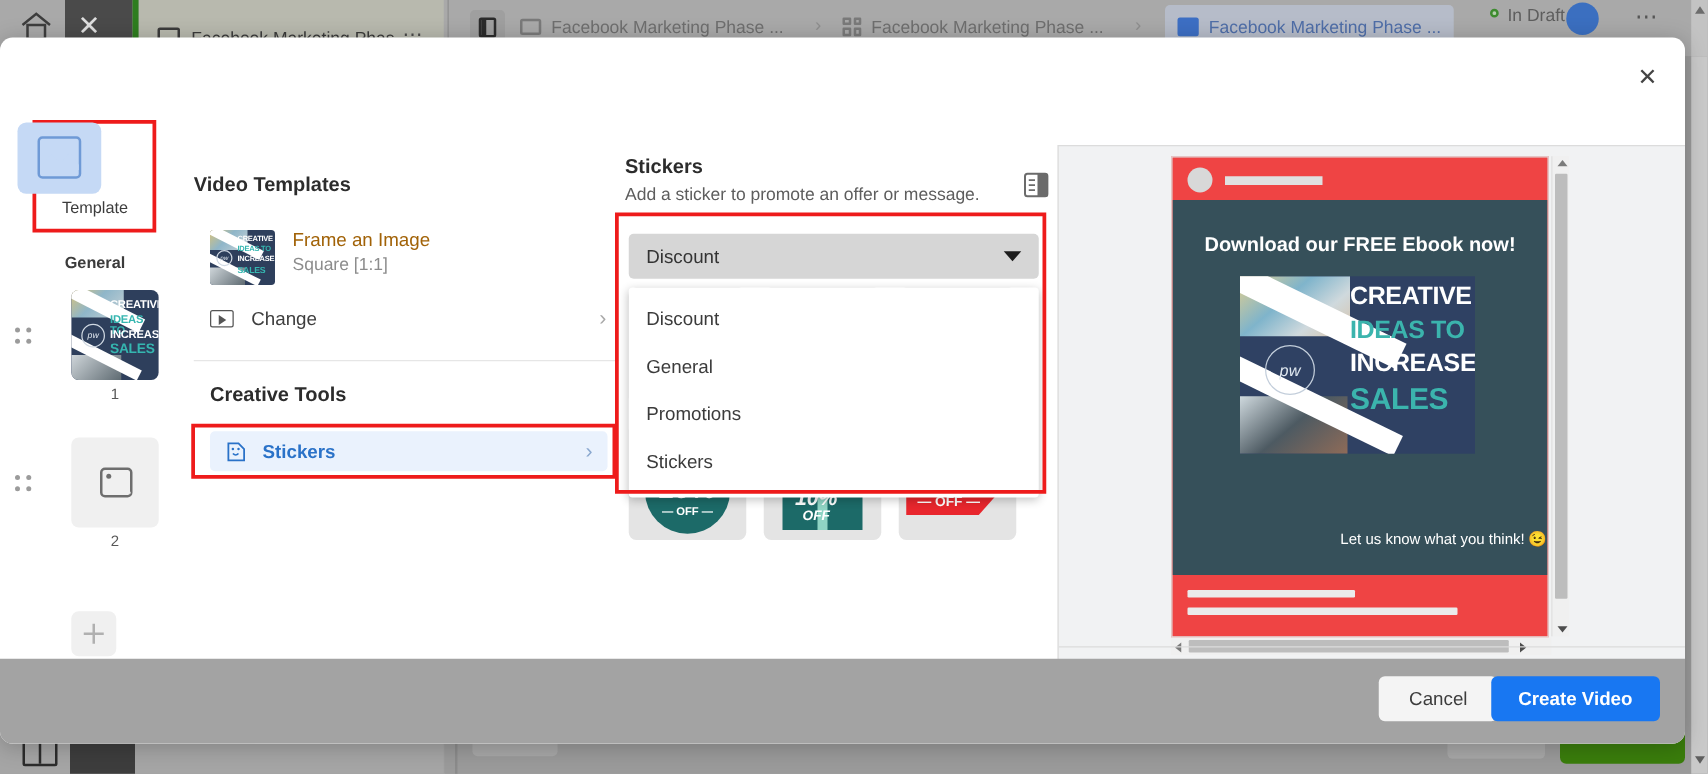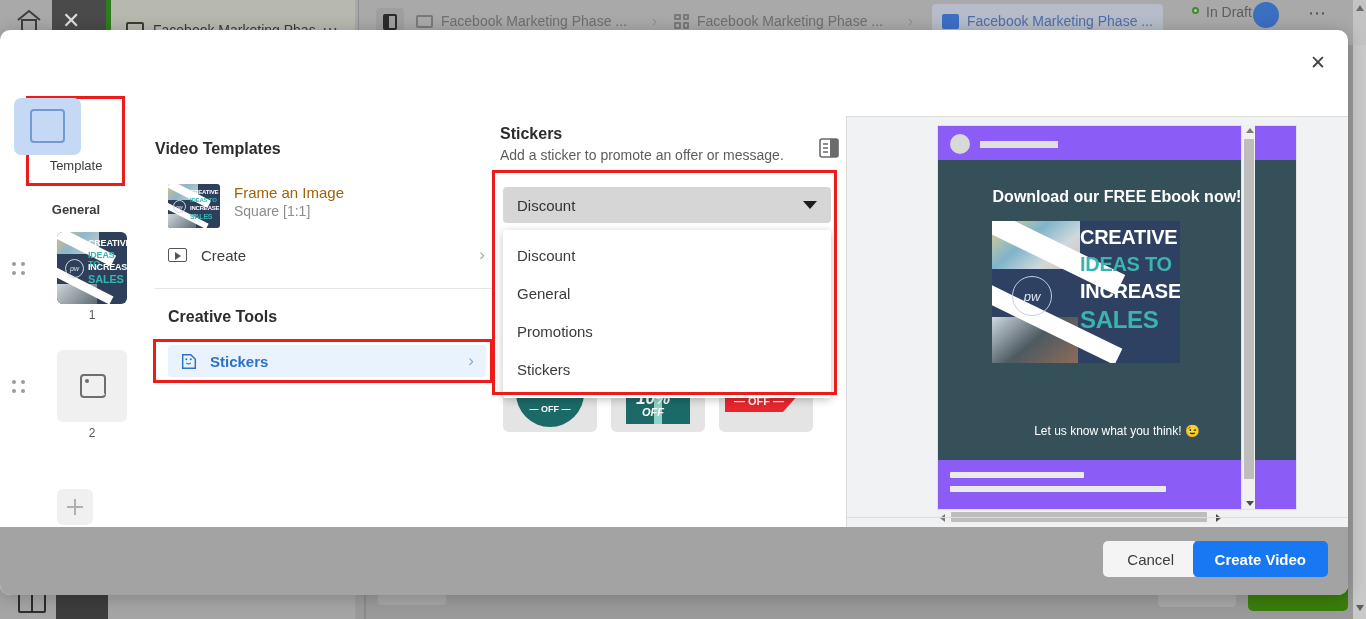--- a/index.html
+++ b/index.html
@@ -290,22 +290,22 @@
     width:94px; height:94px; background:#e4e4e4; border-radius:6px;
     position:relative; overflow:hidden; cursor:pointer;
   }
 
   
   .preview {
     position:absolute; left:846px; top:86px; width:508px; height:452px;
     background:#f1f2f3; border:1px solid #dcdcdc;
   }
   .post {
-    position:absolute; left:90px; top:8px; width:360px; height:385px;
-    background:#8b5cf6; border:1px solid #e1e1e1; overflow:hidden;
+    position:absolute; left:90px; top:8px; width:302px; height:385px;
+    background:#ef4444; border:1px solid #e1e1e1; overflow:hidden;
   }
   .post-head { height:34px; position:relative; }
   .post-head .av { position:absolute; left:12px; top:8px; width:20px; height:20px;
     border-radius:50%; background:#d8d8d8; }
   .post-head .ln { position:absolute; left:42px; top:15px; width:78px; height:7px; background:#e0e0e0;}
   .post-media {
     position:relative; height:300px; background:#36505a;
   }
   .pm-title {
     position:absolute; top:28px; left:0; right:0; text-align:center;
@@ -326,21 +326,21 @@
   .pm-img .ring{position:absolute;left:20px;top:55px;width:40px;height:40px;border-radius:50%;
      border:1px solid #c3cedb;display:flex;align-items:center;justify-content:center;
      color:#dfe7ef;font-size:13px;font-style:italic;}
   .pm-img .tline{position:absolute;left:88px;font-weight:bold;line-height:1;
      font-family:"Liberation Sans",sans-serif;letter-spacing:-.3px;}
   .pm-img .l1{top:6px;color:#fff;font-size:20px;}
   .pm-img .l2{top:33px;color:#3bb4ad;font-size:20px;}
   .pm-img .l3{top:60px;color:#fff;font-size:20px;}
   .pm-img .l4{top:87px;color:#3bb4ad;font-size:24px;}
   .pm-foot {
-    position:absolute; bottom:22px; left:0; right:0; text-align:center;
+    position:absolute; bottom:22px; left:0; right:0; text-align:right;
     color:#fff; font-size:12px;
   }
   .post-body { padding:12px; }
   .post-body .l { height:6px; background:#ebebeb; margin-bottom:8px; border-radius:1px;}
   .post-body .l.w1 { width:134px; }
   .post-body .l.w2 { width:216px; }
 
   .pv-scroll-v {
     position:absolute; left:394px; top:8px; width:14px; height:384px; background:#f0f0f0;
     border-left:1px solid #e0e0e0;
@@ -528,21 +528,21 @@
         </div>
       </div>
       <div class="meta">
         <div class="n">Frame an Image</div>
         <div class="s">Square [1:1]</div>
       </div>
     </div>
 
     <div class="change-row">
       <span class="vico"></span>
-      <span class="ctxt">Create</span>
+      <span class="ctxt">Change</span>
       <span class="chev">›</span>
     </div>
 
     <div class="divider"></div>
     <div class="sec-h ct-h">Creative Tools</div>
 
     <div class="stickers-outline"></div>
     <div class="stickers-row">
       <span class="sico">
         <svg viewBox="0 0 20 21" width="18" height="19">

